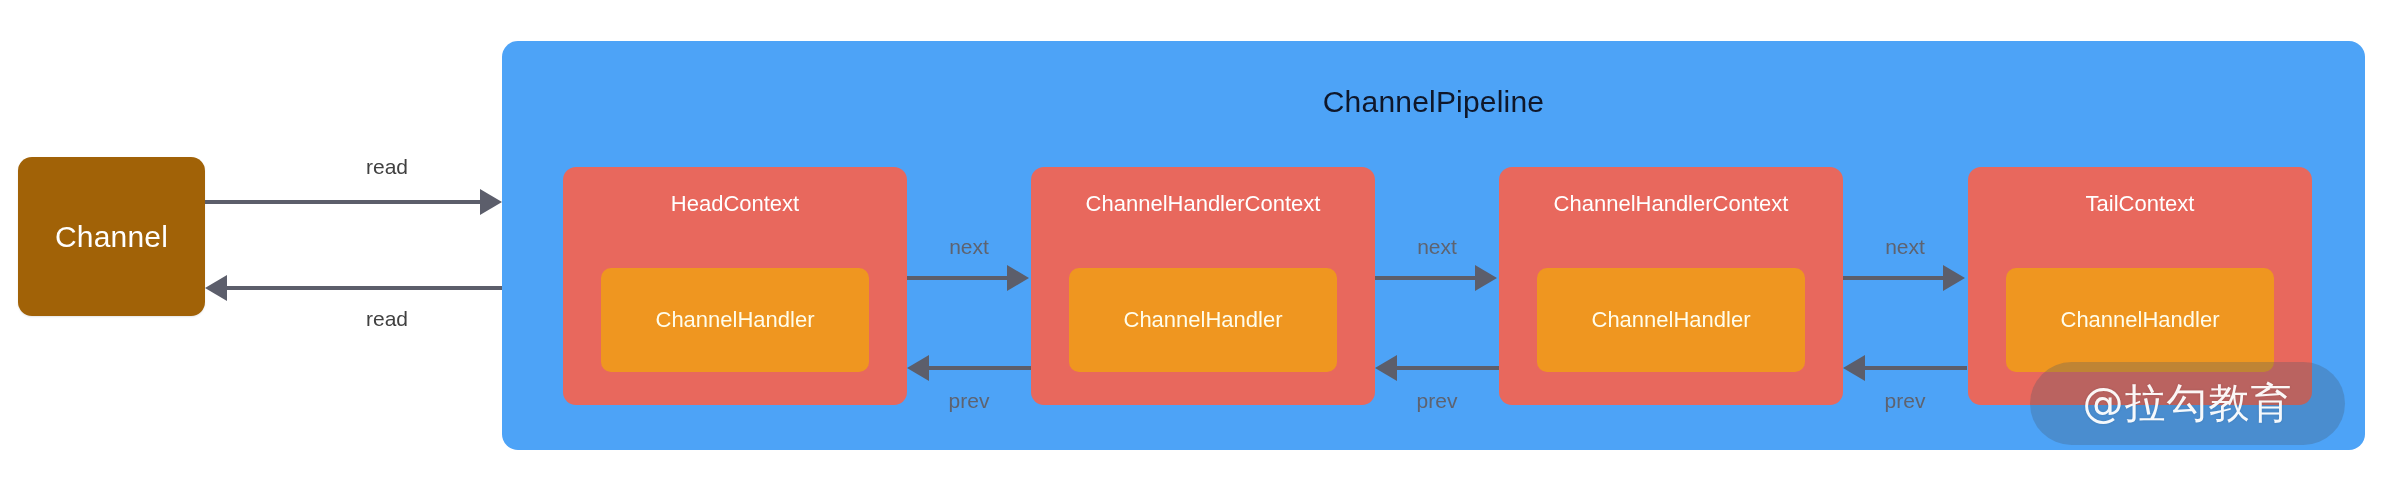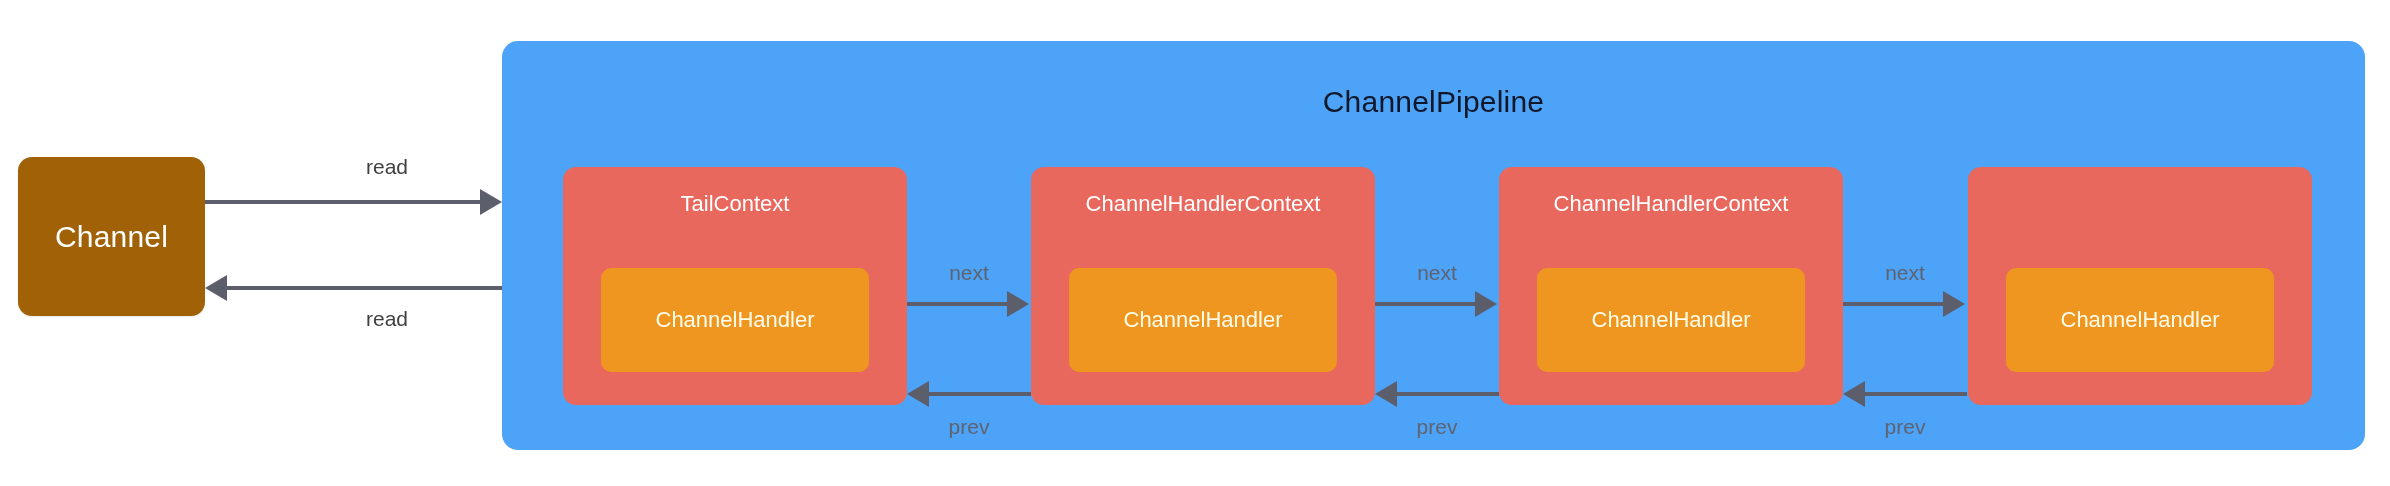--- a/index.html
+++ b/index.html
@@ -121,21 +121,21 @@
   }
   .handler-box .label {
     color: #FFFDEB;
     font-size: 22px;
     white-space: nowrap;
   }
 
   
   .gap-group {
     position: absolute;
-    top: 142px;
+    top: 116px;
     width: 124px;
     height: 238px;
   }
   .gap-line {
     position: absolute;
     height: 4px;
     background: #5C5E6B;
   }
   .gap-label {
     position: absolute;
@@ -185,21 +185,21 @@
     <div class="conn-line" style="left:227px; top:286px; width:275px;"></div>
     <div class="arrow-head arrow-left" style="left:205px; top:275px;"></div>
     <div class="edge-label" style="left:366px; top:307px;">read</div>
   </div>
 
   <div class="pipeline-panel">
 
     <div class="pipeline-title">ChannelPipeline</div>
 
     <div class="ctx-box" style="left:61px;">
-      <div class="ctx-title">TailContext</div>
+      <div class="ctx-title">HeadContext</div>
       <div class="handler-box">
         <span class="label">ChannelHandler</span>
       </div>
     </div>
 
     <div class="gap-group" style="left:405px;">
       <div class="gap-label" style="top:78px;">next</div>
       <div class="gap-line" style="left:0px; top:119px; width:102px;"></div>
       <div class="arrow-head arrow-right" style="left:100px; top:108px;"></div>
       <div class="gap-line" style="left:22px; top:209px; width:102px;"></div>
@@ -233,21 +233,25 @@
     <div class="gap-group" style="left:1341px;">
       <div class="gap-label" style="top:78px;">next</div>
       <div class="gap-line" style="left:0px; top:119px; width:102px;"></div>
       <div class="arrow-head arrow-right" style="left:100px; top:108px;"></div>
       <div class="gap-line" style="left:22px; top:209px; width:102px;"></div>
       <div class="arrow-head arrow-left" style="left:0px; top:198px;"></div>
       <div class="gap-label" style="top:232px;">prev</div>
     </div>
 
     <div class="ctx-box" style="left:1466px;">
-      <div class="handler-box">
-        <span class="label">ChannelHandler</span>
-      </div>
-    </div>
-
-  </div>
-
+      <div class="ctx-title">TailContext</div>
+      <div class="handler-box">
+        <span class="label">ChannelHandler</span>
+      </div>
+    </div>
+
+  </div>
+
+  <div class="watermark">
+    <span class="wm-text">@拉勾教育</span>
+  </div>
 
 </div>
 
 </body></html>

